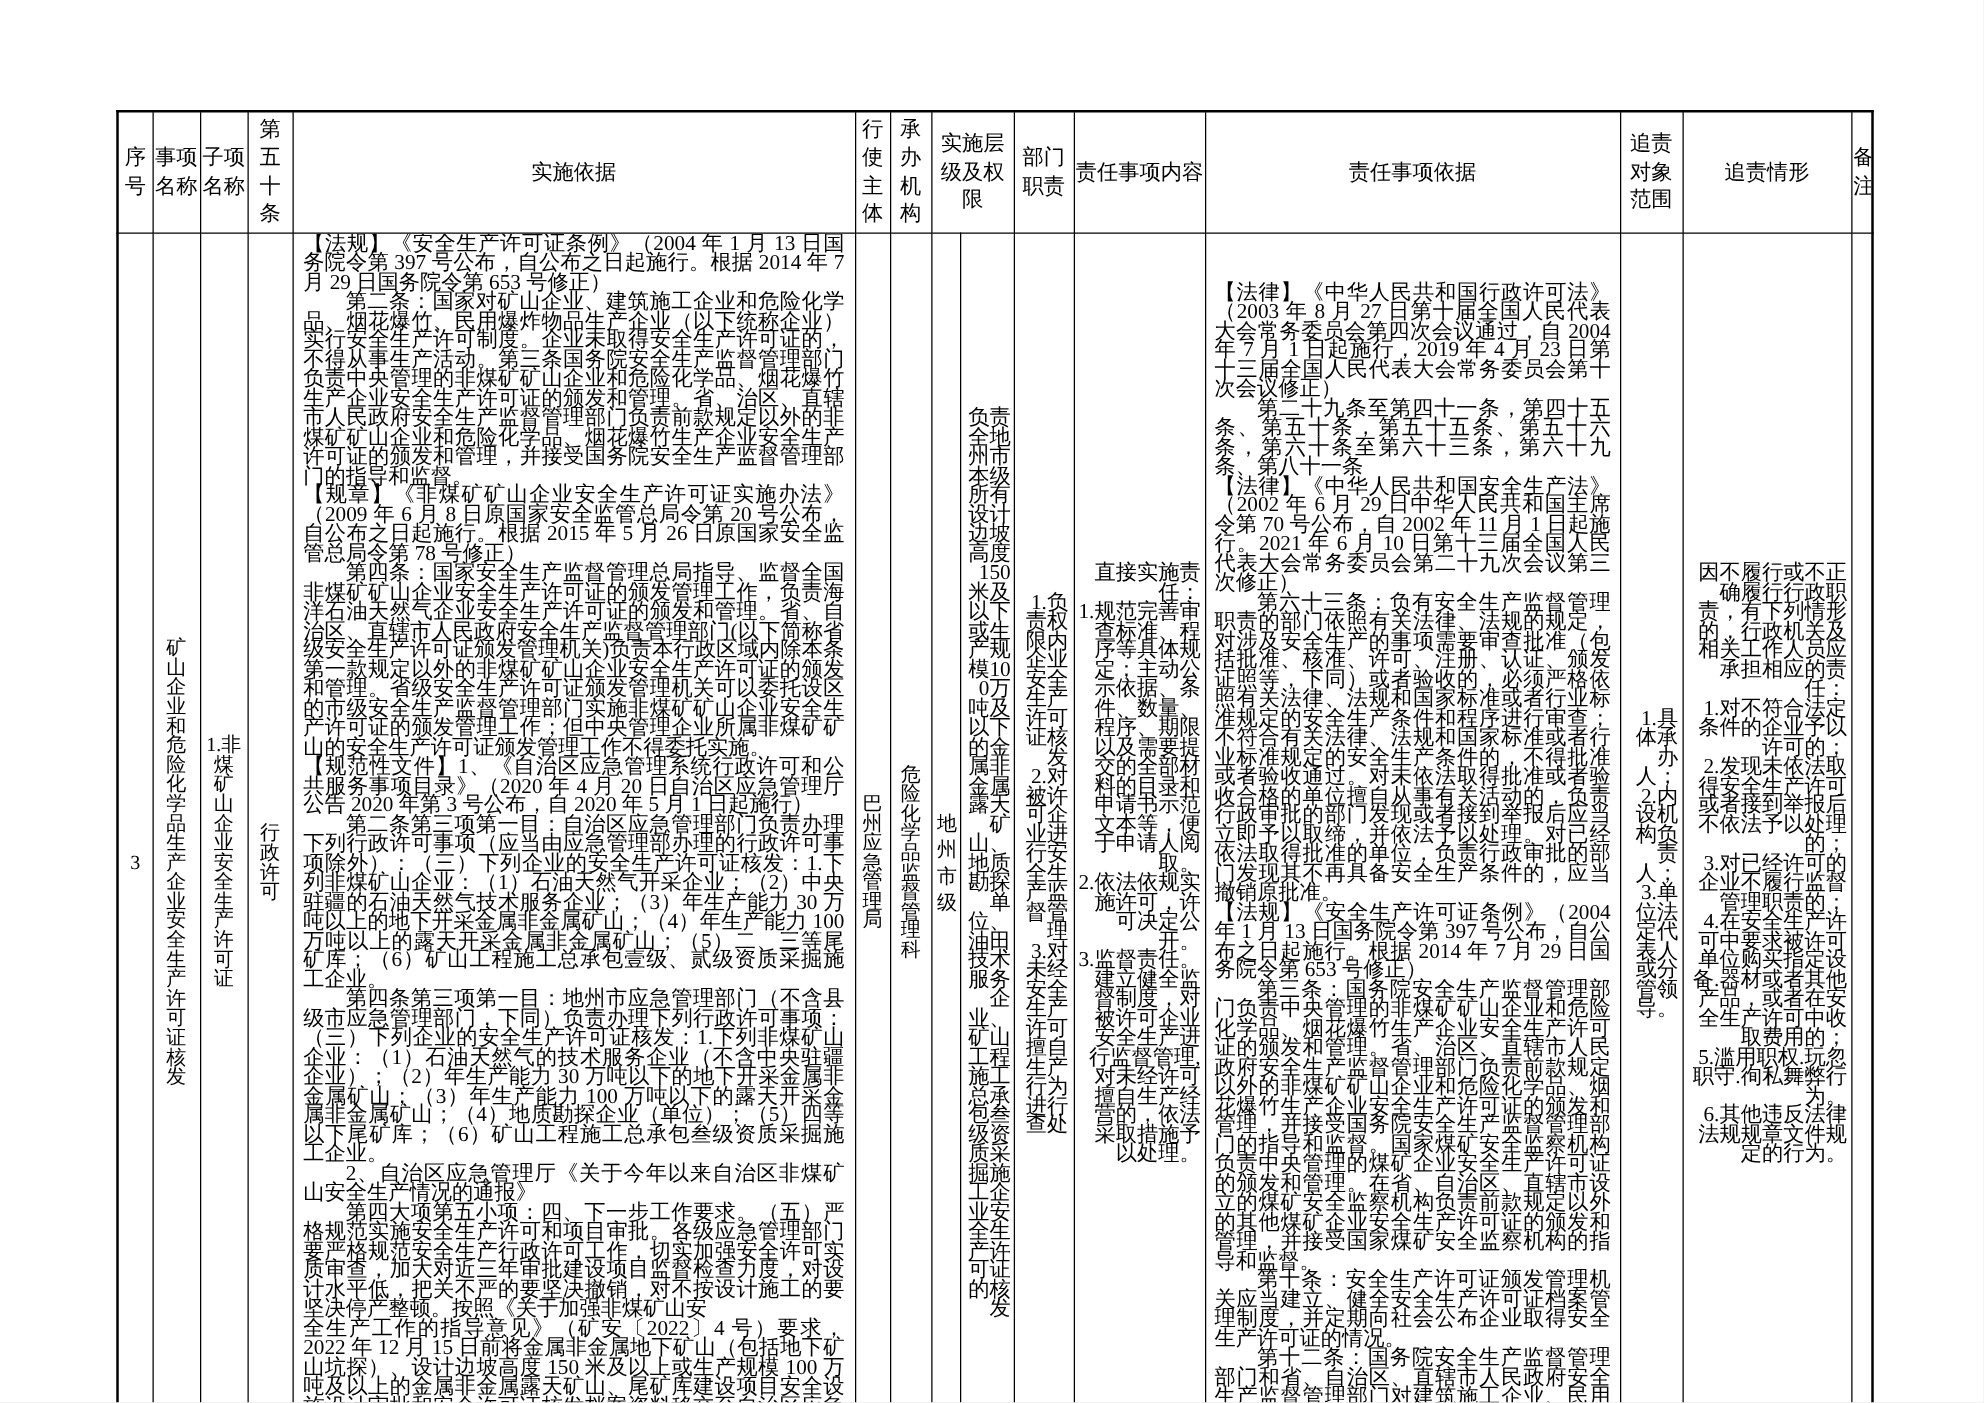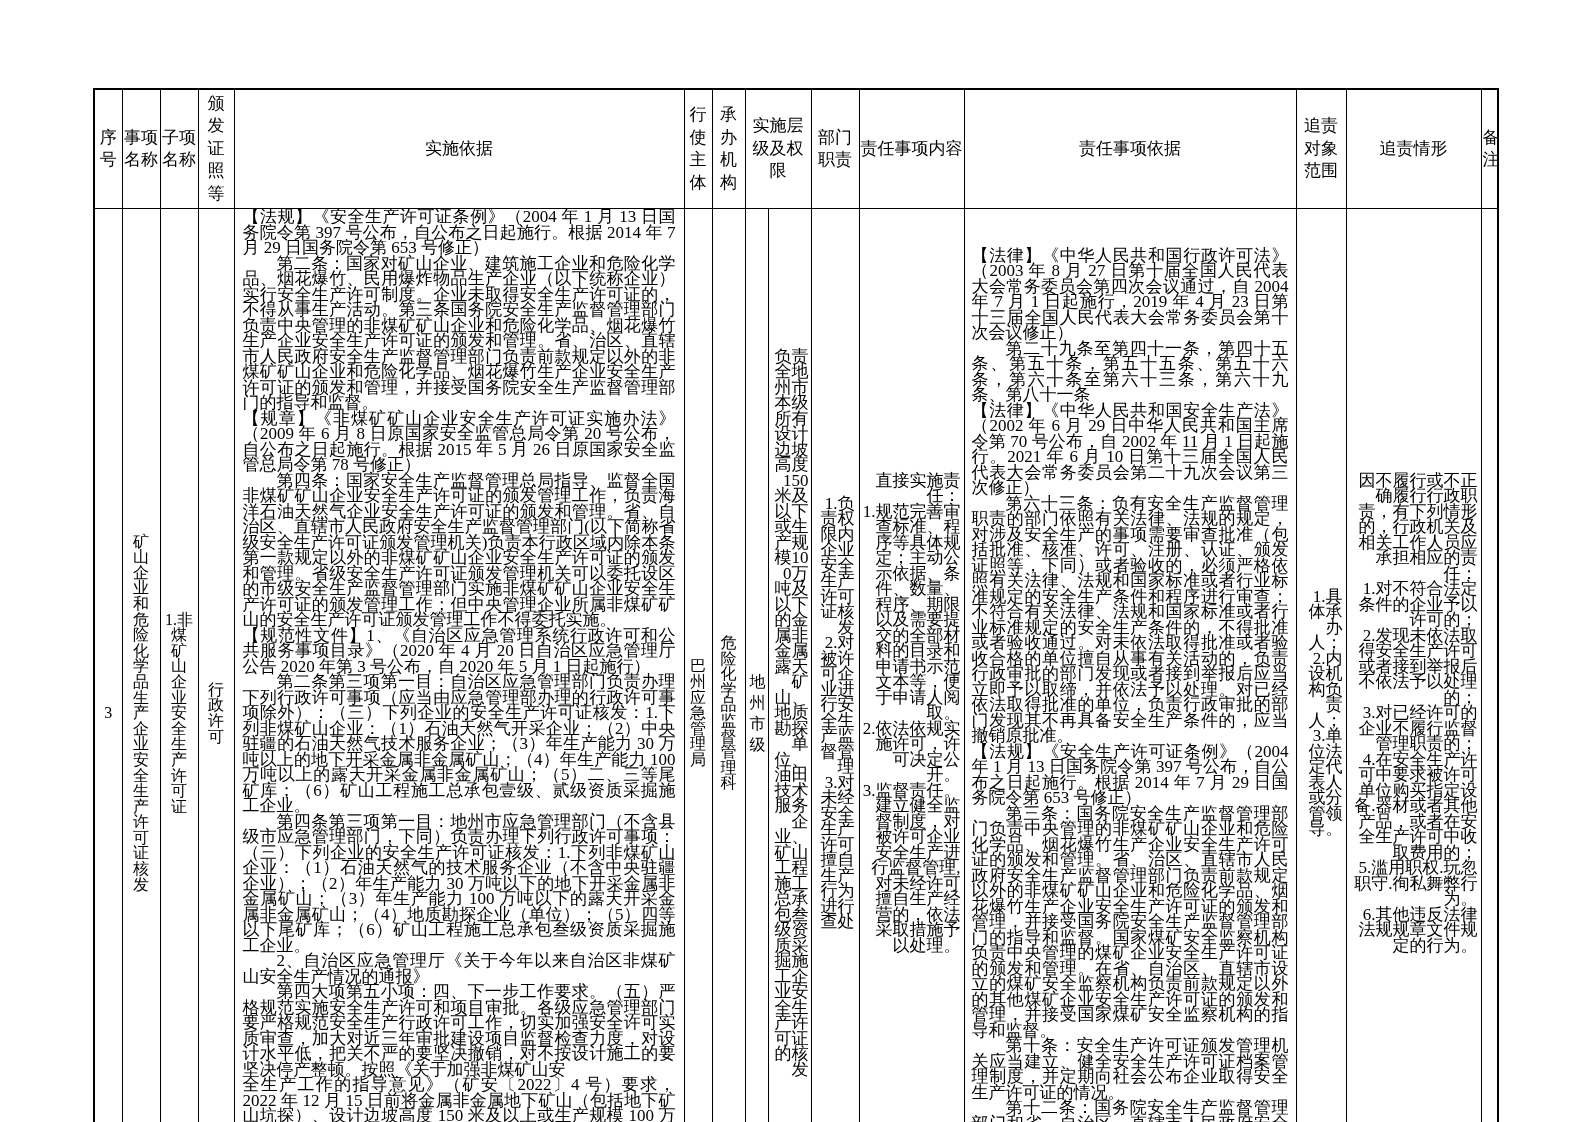--- a/index.html
+++ b/index.html
@@ -81,21 +81,21 @@
       <col style="width:332px">
       <col style="width:50px">
       <col style="width:135px">
       <col style="width:17px">
     </colgroup>
     <thead>
       <tr>
         <th>序号</th>
         <th>事项名称</th>
         <th>子项名称</th>
-        <th>颁发证照等</th>
+        <th>第五十条</th>
         <th>实施依据</th>
         <th>行使主体</th>
         <th>承办机构</th>
         <th colspan="2">实施层级及权限</th>
         <th>部门职责</th>
         <th>责任事项内容</th>
         <th>责任事项依据</th>
         <th>追责对象范围</th>
         <th>追责情形</th>
         <th>备注</th>

